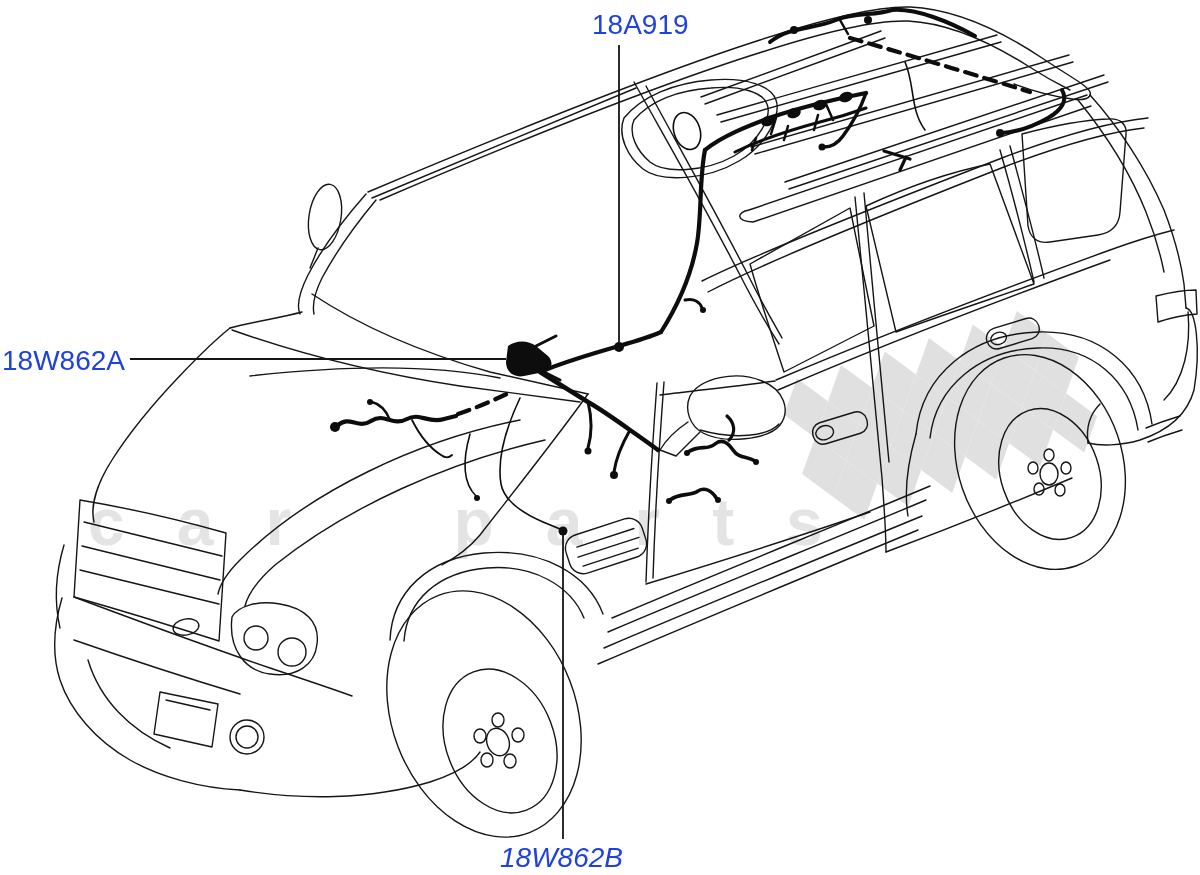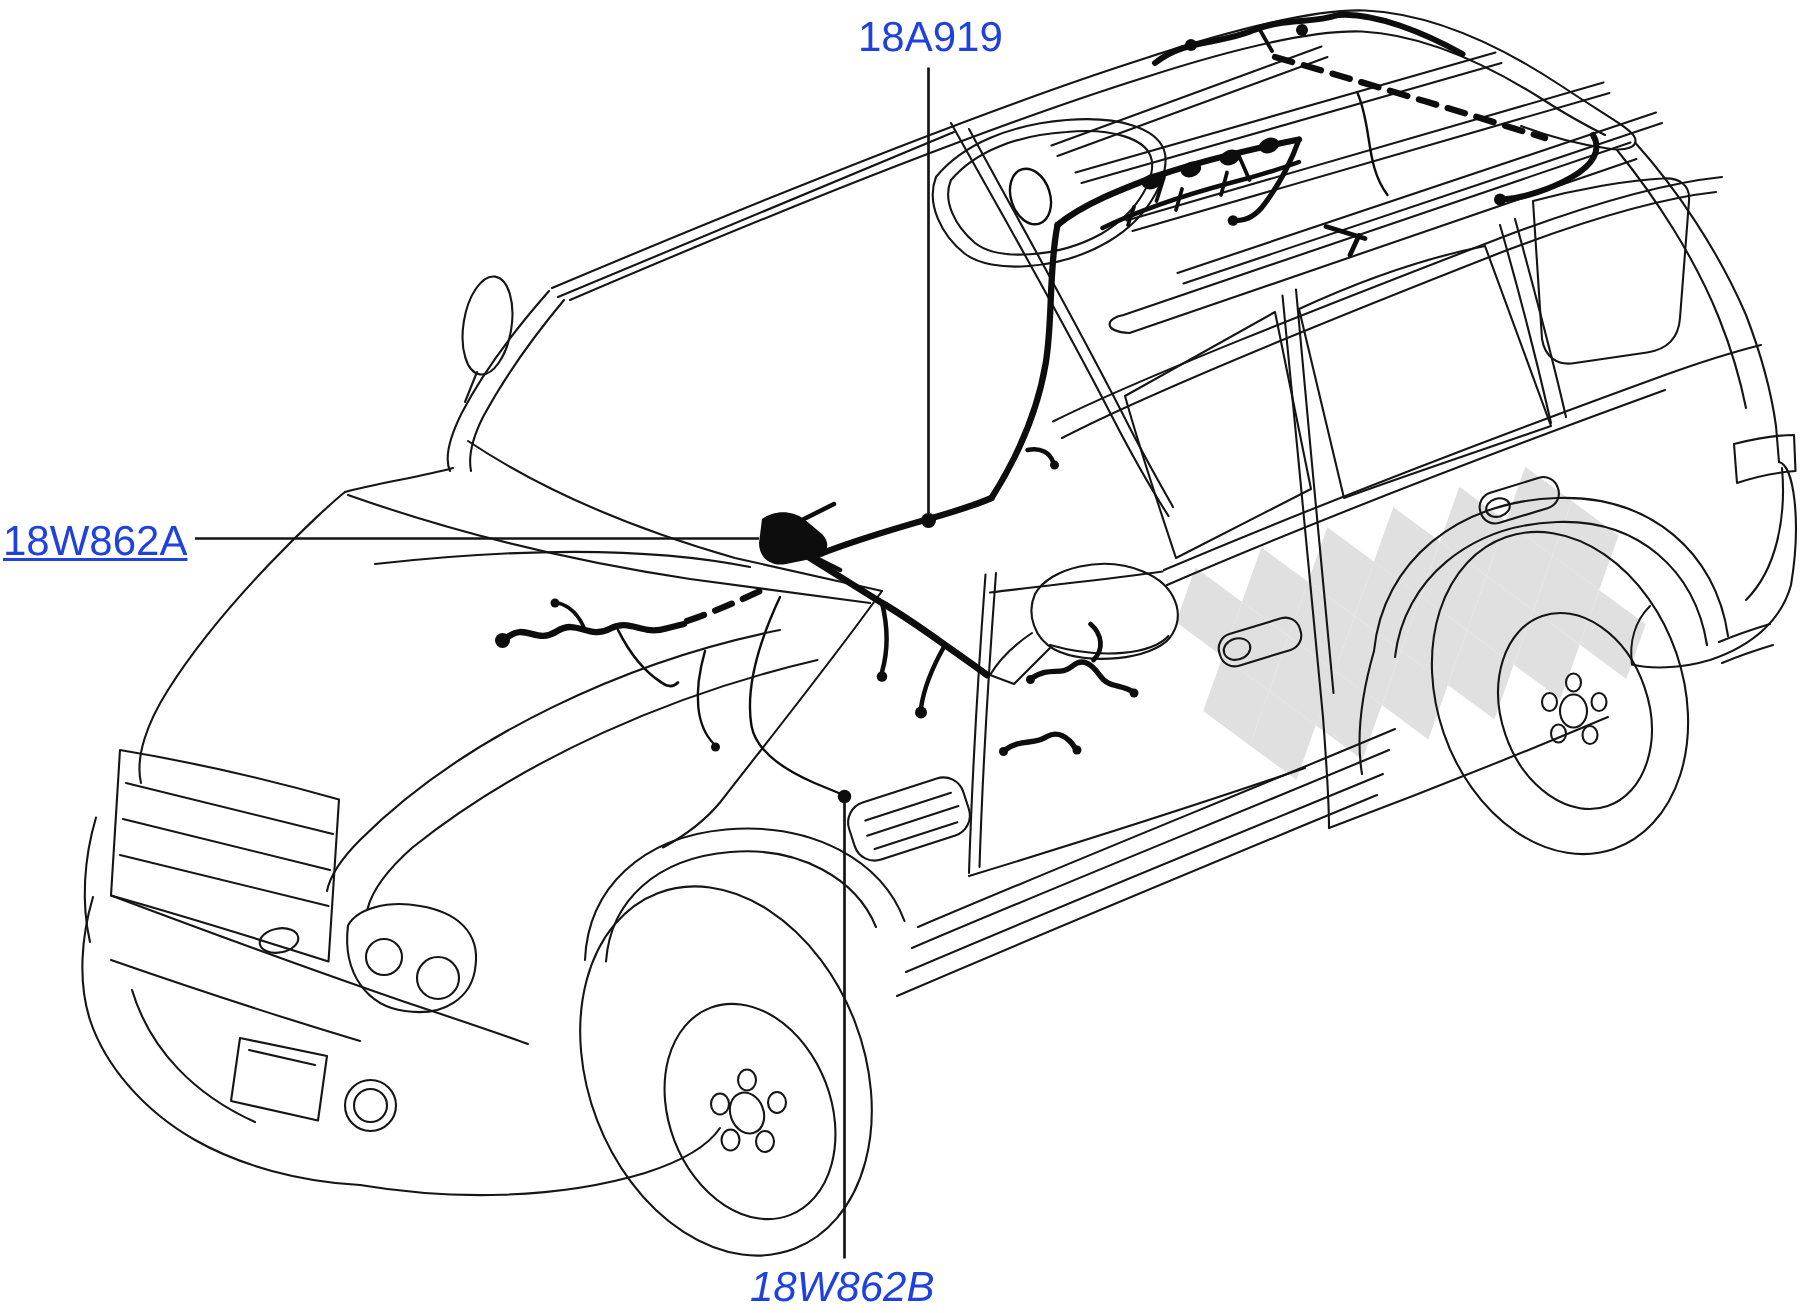--- a/index.html
+++ b/index.html
@@ -10,33 +10,34 @@
             letter-spacing:-12px;line-height:1;color:var(--watermark-brand);z-index:1;
             user-select:none;white-space:nowrap;}
   .wm-tagline{position:absolute;left:88px;top:489px;font-size:66px;font-weight:bold;
               letter-spacing:52px;word-spacing:40px;line-height:1;color:var(--watermark-tagline);
               z-index:1;user-select:none;white-space:nowrap;}
   svg.art{position:absolute;left:0;top:0;z-index:2;}
   [data-name="checkered-flag-watermark"] polygon{fill:var(--flag);}
   
   .callout{position:absolute;z-index:3;font-size:28px;line-height:1.1;color:var(--label);
            cursor:pointer;white-space:nowrap;}
-  .cA{left:572px;top:10px;}
-  .cB{left:2px;top:346px;text-decoration:underline;}
+  .cA{left:592px;top:10px;}
+  .cB{left:2px;top:346px;}
   .cC{left:500px;top:843px;font-style:italic;}
   .car{fill:none;stroke:var(--line);stroke-width:1.4;stroke-linecap:round;stroke-linejoin:round;}
   .harn{fill:none;stroke:var(--harness);stroke-width:4.2;stroke-linecap:round;stroke-linejoin:round;}
   .harn .fill{fill:var(--harness);stroke:none;}
   .leader{stroke:var(--line);stroke-width:1.8;fill:none;}
 </style>
 </head>
 <body>
 
 <div id="stage" data-name="diagram-canvas">
 
+  <div class="wm-tagline" data-name="watermark-tagline-text">car parts</div>
 
   <svg class="art" width="1200" height="875" viewBox="0 0 1200 875" data-name="vehicle-line-art">
 
     <g data-name="checkered-flag-watermark">
       <g transform="translate(806,408) rotate(-17)">
           <polygon points="0,-31 23,0 0,31 -23,0"></polygon>
           <polygon points="46,-31 69,0 46,31 23,0"></polygon>
           <polygon points="92,-31 115,0 92,31 69,0"></polygon>
           <polygon points="138,-31 161,0 138,31 115,0"></polygon>
           <polygon points="184,-31 207,0 184,31 161,0"></polygon>

